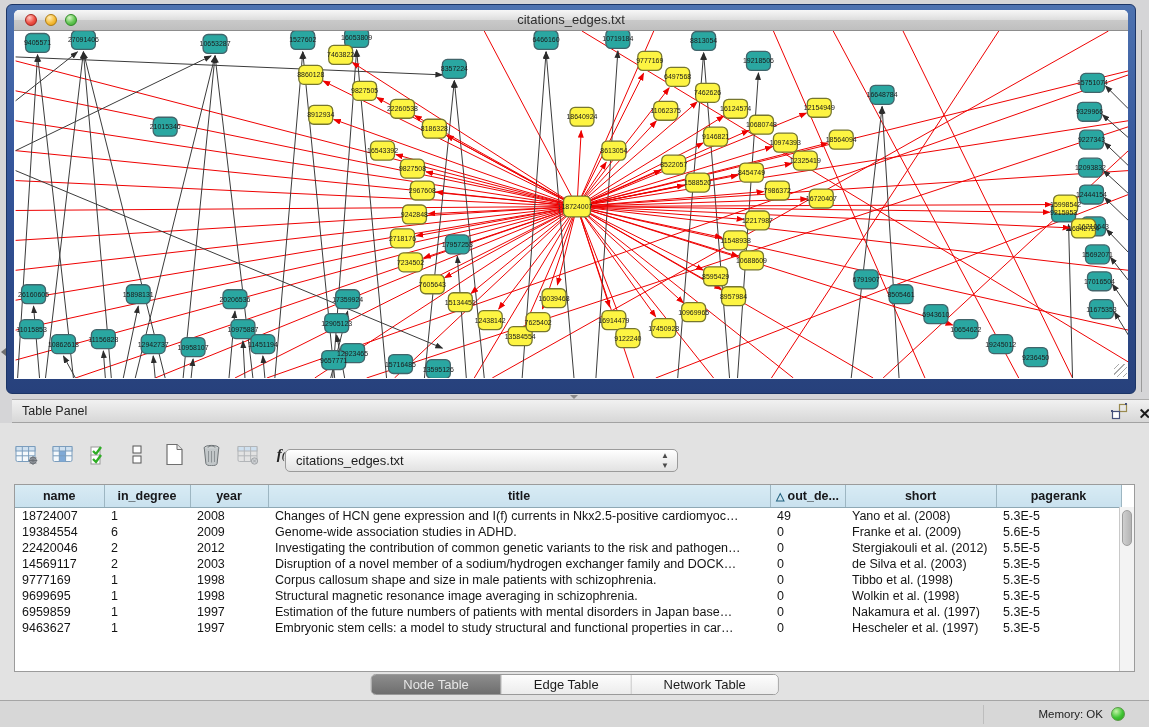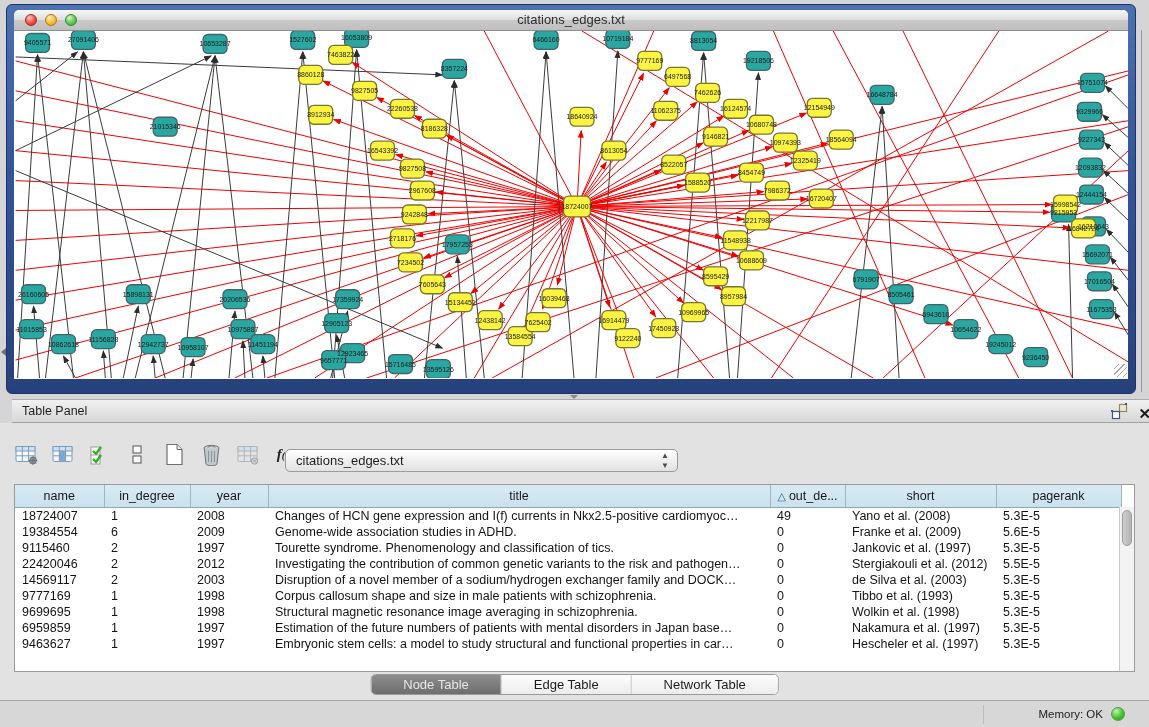--- a/index.html
+++ b/index.html
@@ -43,21 +43,21 @@
   .tbtn { display:inline-flex; align-items:center; justify-content:center; width:24px; height:24px; }
   .fx { font-family:"Liberation Serif", serif; font-style:italic; font-weight:bold; font-size:15px; color:#222; }
   .fx .fxi { font-size:10px; }
   .combo { position:absolute; left:285px; top:449px; width:393px; height:23px; border:1px solid #9b9b9b; border-radius:5px;
     background:linear-gradient(180deg,#ffffff,#ededed 60%,#e2e2e2); font-size:13px; color:#1c1c1c; line-height:21px; padding-left:10px; }
   .combo .stepper { position:absolute; right:8px; top:1px; font-size:8px; color:#4a4a4a; line-height:10px; text-align:center; }
 
   .tp-table { position:absolute; left:14px; top:484px; width:1121px; height:188px; background:#ffffff; border:1px solid #9b9b9b; }
   table.datagrid { border-collapse:collapse; table-layout:fixed; width:1106px; }
   .datagrid th { height:22px; background:linear-gradient(180deg,#d8ebf4,#c9e1ee); border-right:1px solid #9db6c2;
-    border-bottom:1px solid #8ea8b4; font-weight:normal; font-size:12.5px; color:#17171a; text-align:center; overflow:hidden; white-space:nowrap; }
+    border-bottom:1px solid #8ea8b4; font-weight:bold; font-size:12.5px; color:#17171a; text-align:center; overflow:hidden; white-space:nowrap; }
   .datagrid th .sort { color:#20607e; font-size:11px; margin-right:3px; }
   .datagrid td { height:16px; font-size:12.5px; color:#141414; white-space:nowrap; overflow:hidden; padding:0 4px 0 7px; line-height:16px; }
   .vscroll { position:absolute; right:0; top:22px; bottom:0; width:15px; background:#f3f3f3; border-left:1px solid #c9c9c9; }
   .vthumb { position:absolute; left:2px; right:2px; top:3px; height:36px; border-radius:6px;
     background:linear-gradient(90deg,#cFcFcF,#b4b4b4); border:1px solid #9d9d9d; }
 
   .tp-tabs { position:absolute; left:50%; top:674px; transform:translateX(-50%); display:flex; height:21px;
     border:1px solid #9a9a9a; border-radius:5px; overflow:hidden; background:#fff; }
   .tab { padding:0 32px; font-size:13px; line-height:19px; color:#1c1c1c;
     background:linear-gradient(180deg,#fdfdfd,#ececec); border-right:1px solid #b9b9b9; }
@@ -550,29 +550,20 @@
           <tr>
             <td>19384554</td>
             <td>6</td>
             <td>2009</td>
             <td>Genome-wide association studies in ADHD.</td>
             <td>0</td>
             <td>Franke et al. (2009)</td>
             <td>5.6E-5</td>
           </tr>
           <tr>
-            <td>9115460</td>
-            <td>2</td>
-            <td>1997</td>
-            <td>Tourette syndrome. Phenomenology and classification of tics.</td>
-            <td>0</td>
-            <td>Jankovic et al. (1997)</td>
-            <td>5.3E-5</td>
-          </tr>
-          <tr>
             <td>22420046</td>
             <td>2</td>
             <td>2012</td>
             <td>Investigating the contribution of common genetic variants to the risk and pathogen…</td>
             <td>0</td>
             <td>Stergiakouli et al. (2012)</td>
             <td>5.5E-5</td>
           </tr>
           <tr>
             <td>14569117</td>
@@ -582,21 +573,21 @@
             <td>0</td>
             <td>de Silva et al. (2003)</td>
             <td>5.3E-5</td>
           </tr>
           <tr>
             <td>9777169</td>
             <td>1</td>
             <td>1998</td>
             <td>Corpus callosum shape and size in male patients with schizophrenia.</td>
             <td>0</td>
-            <td>Tibbo et al. (1993)</td>
+            <td>Tibbo et al. (1998)</td>
             <td>5.3E-5</td>
           </tr>
           <tr>
             <td>9699695</td>
             <td>1</td>
             <td>1998</td>
             <td>Structural magnetic resonance image averaging in schizophrenia.</td>
             <td>0</td>
             <td>Wolkin et al. (1998)</td>
             <td>5.3E-5</td>

